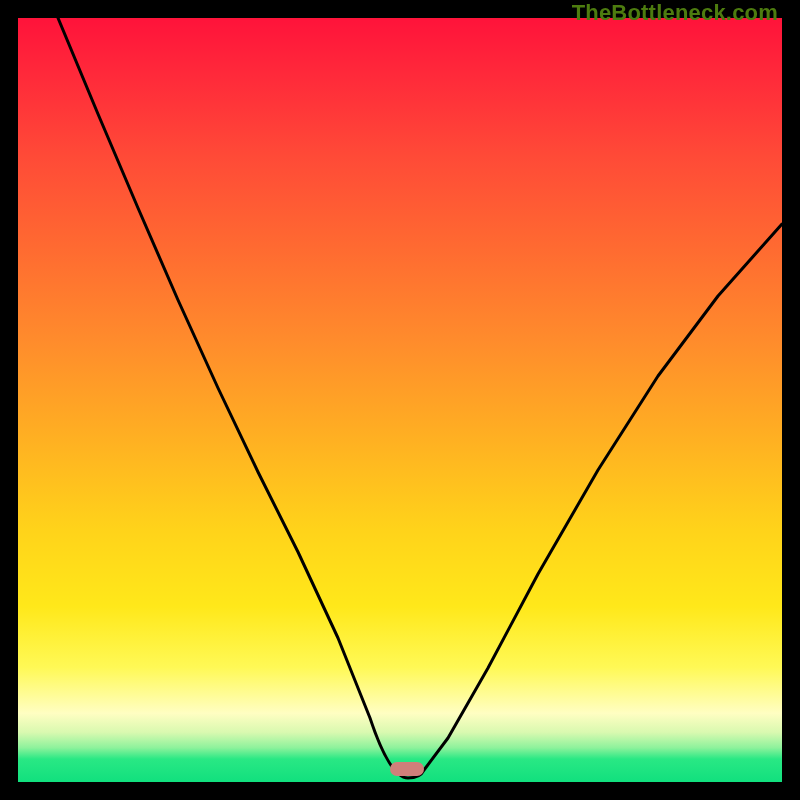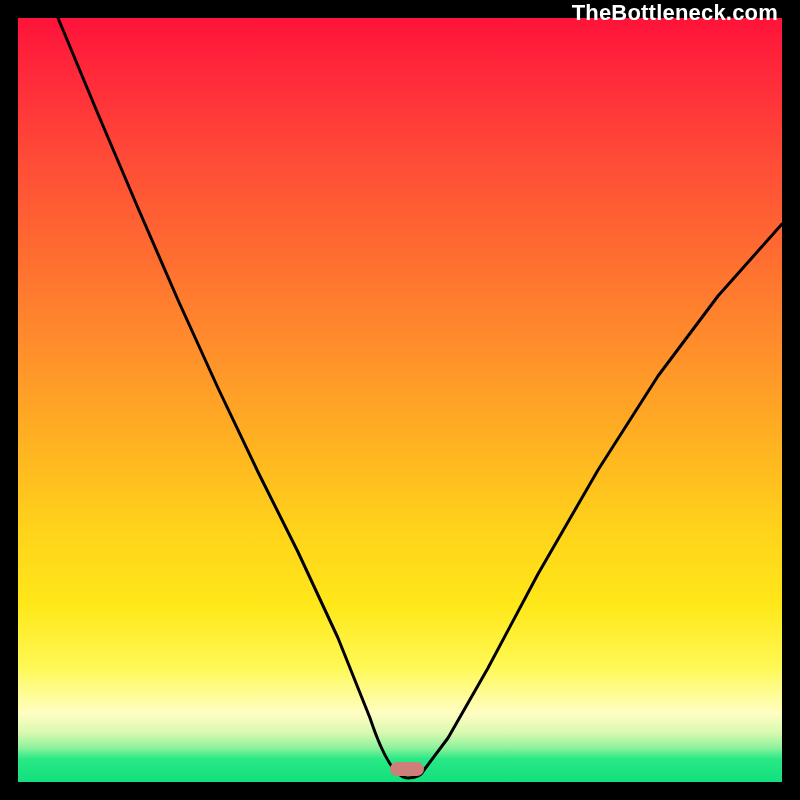--- a/index.html
+++ b/index.html
@@ -38,21 +38,21 @@
       #d9f9b0 93.5%,
       #8ef29c 95.5%,
       #29e884 97%,
       #11e07e 100%
     );
   }
   .watermark {
     position: absolute;
     top: 0px;
     right: 22px;
-    color: #ffffff;
+    color: #4d7c0f;
     font-size: 22px;
     font-weight: 600;
     letter-spacing: 0.2px;
     pointer-events: none;
     user-select: none;
   }
   svg.curve {
     position: absolute;
     left: 0;
     top: 0;

